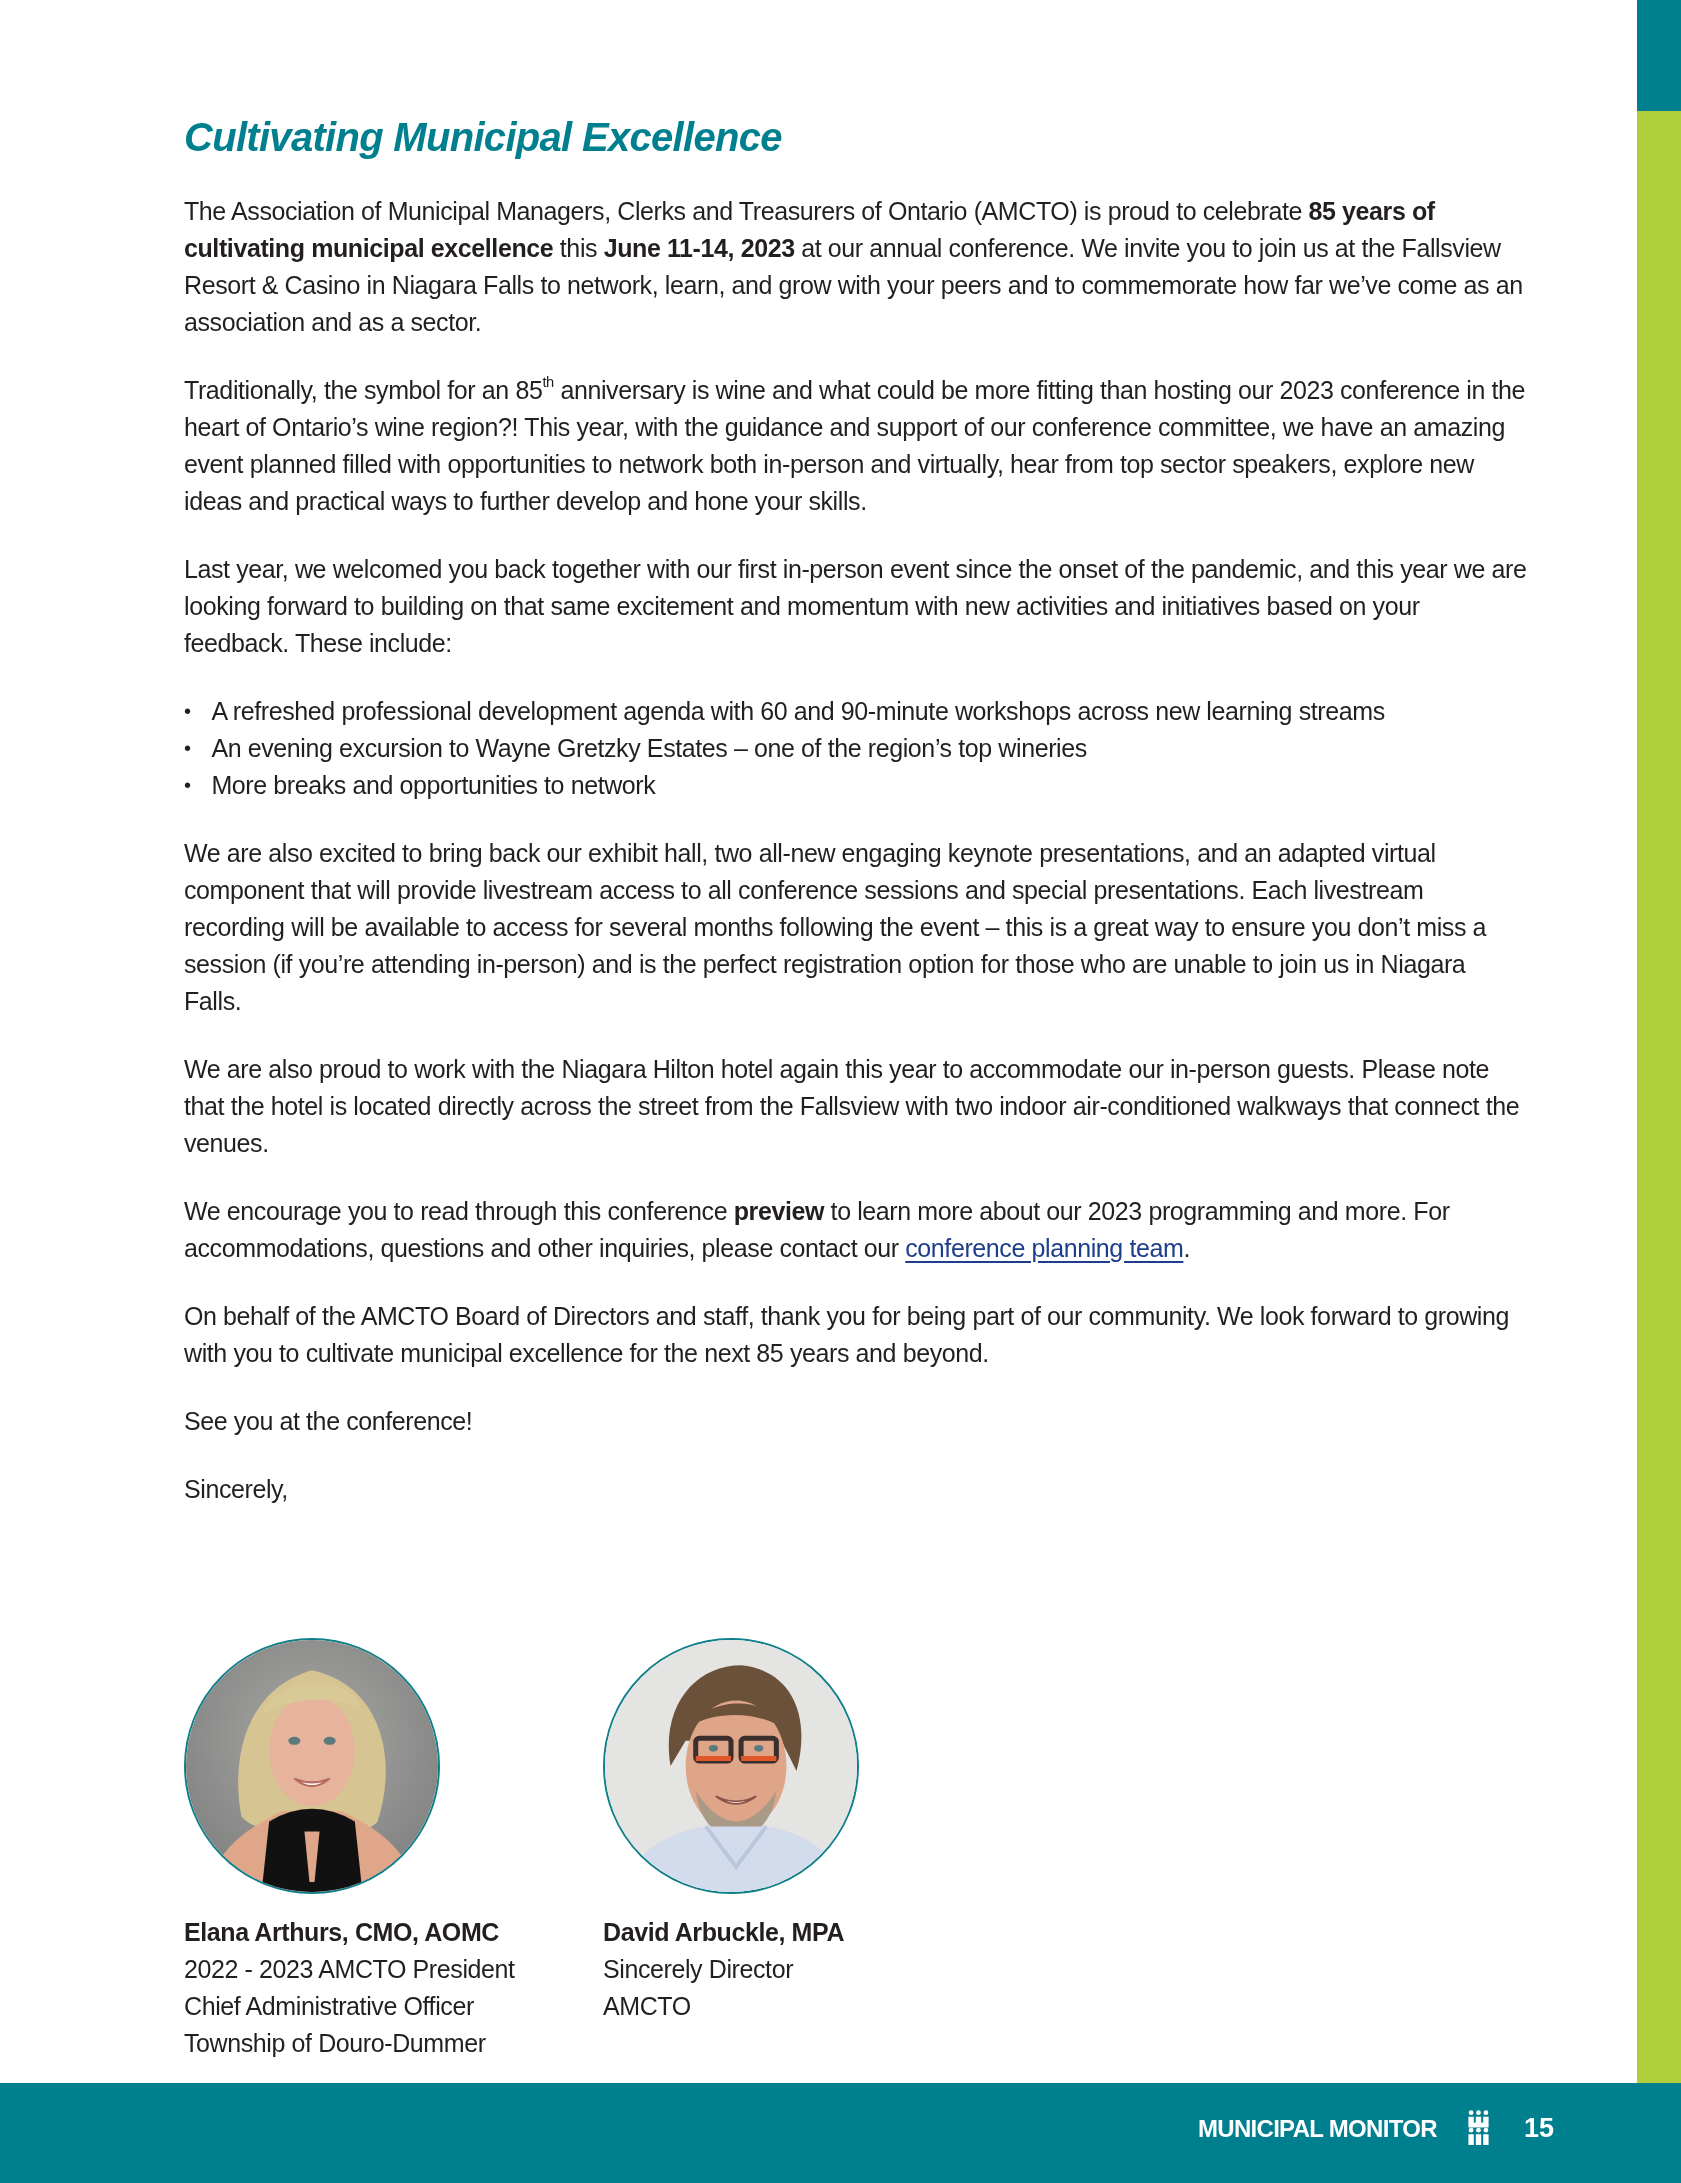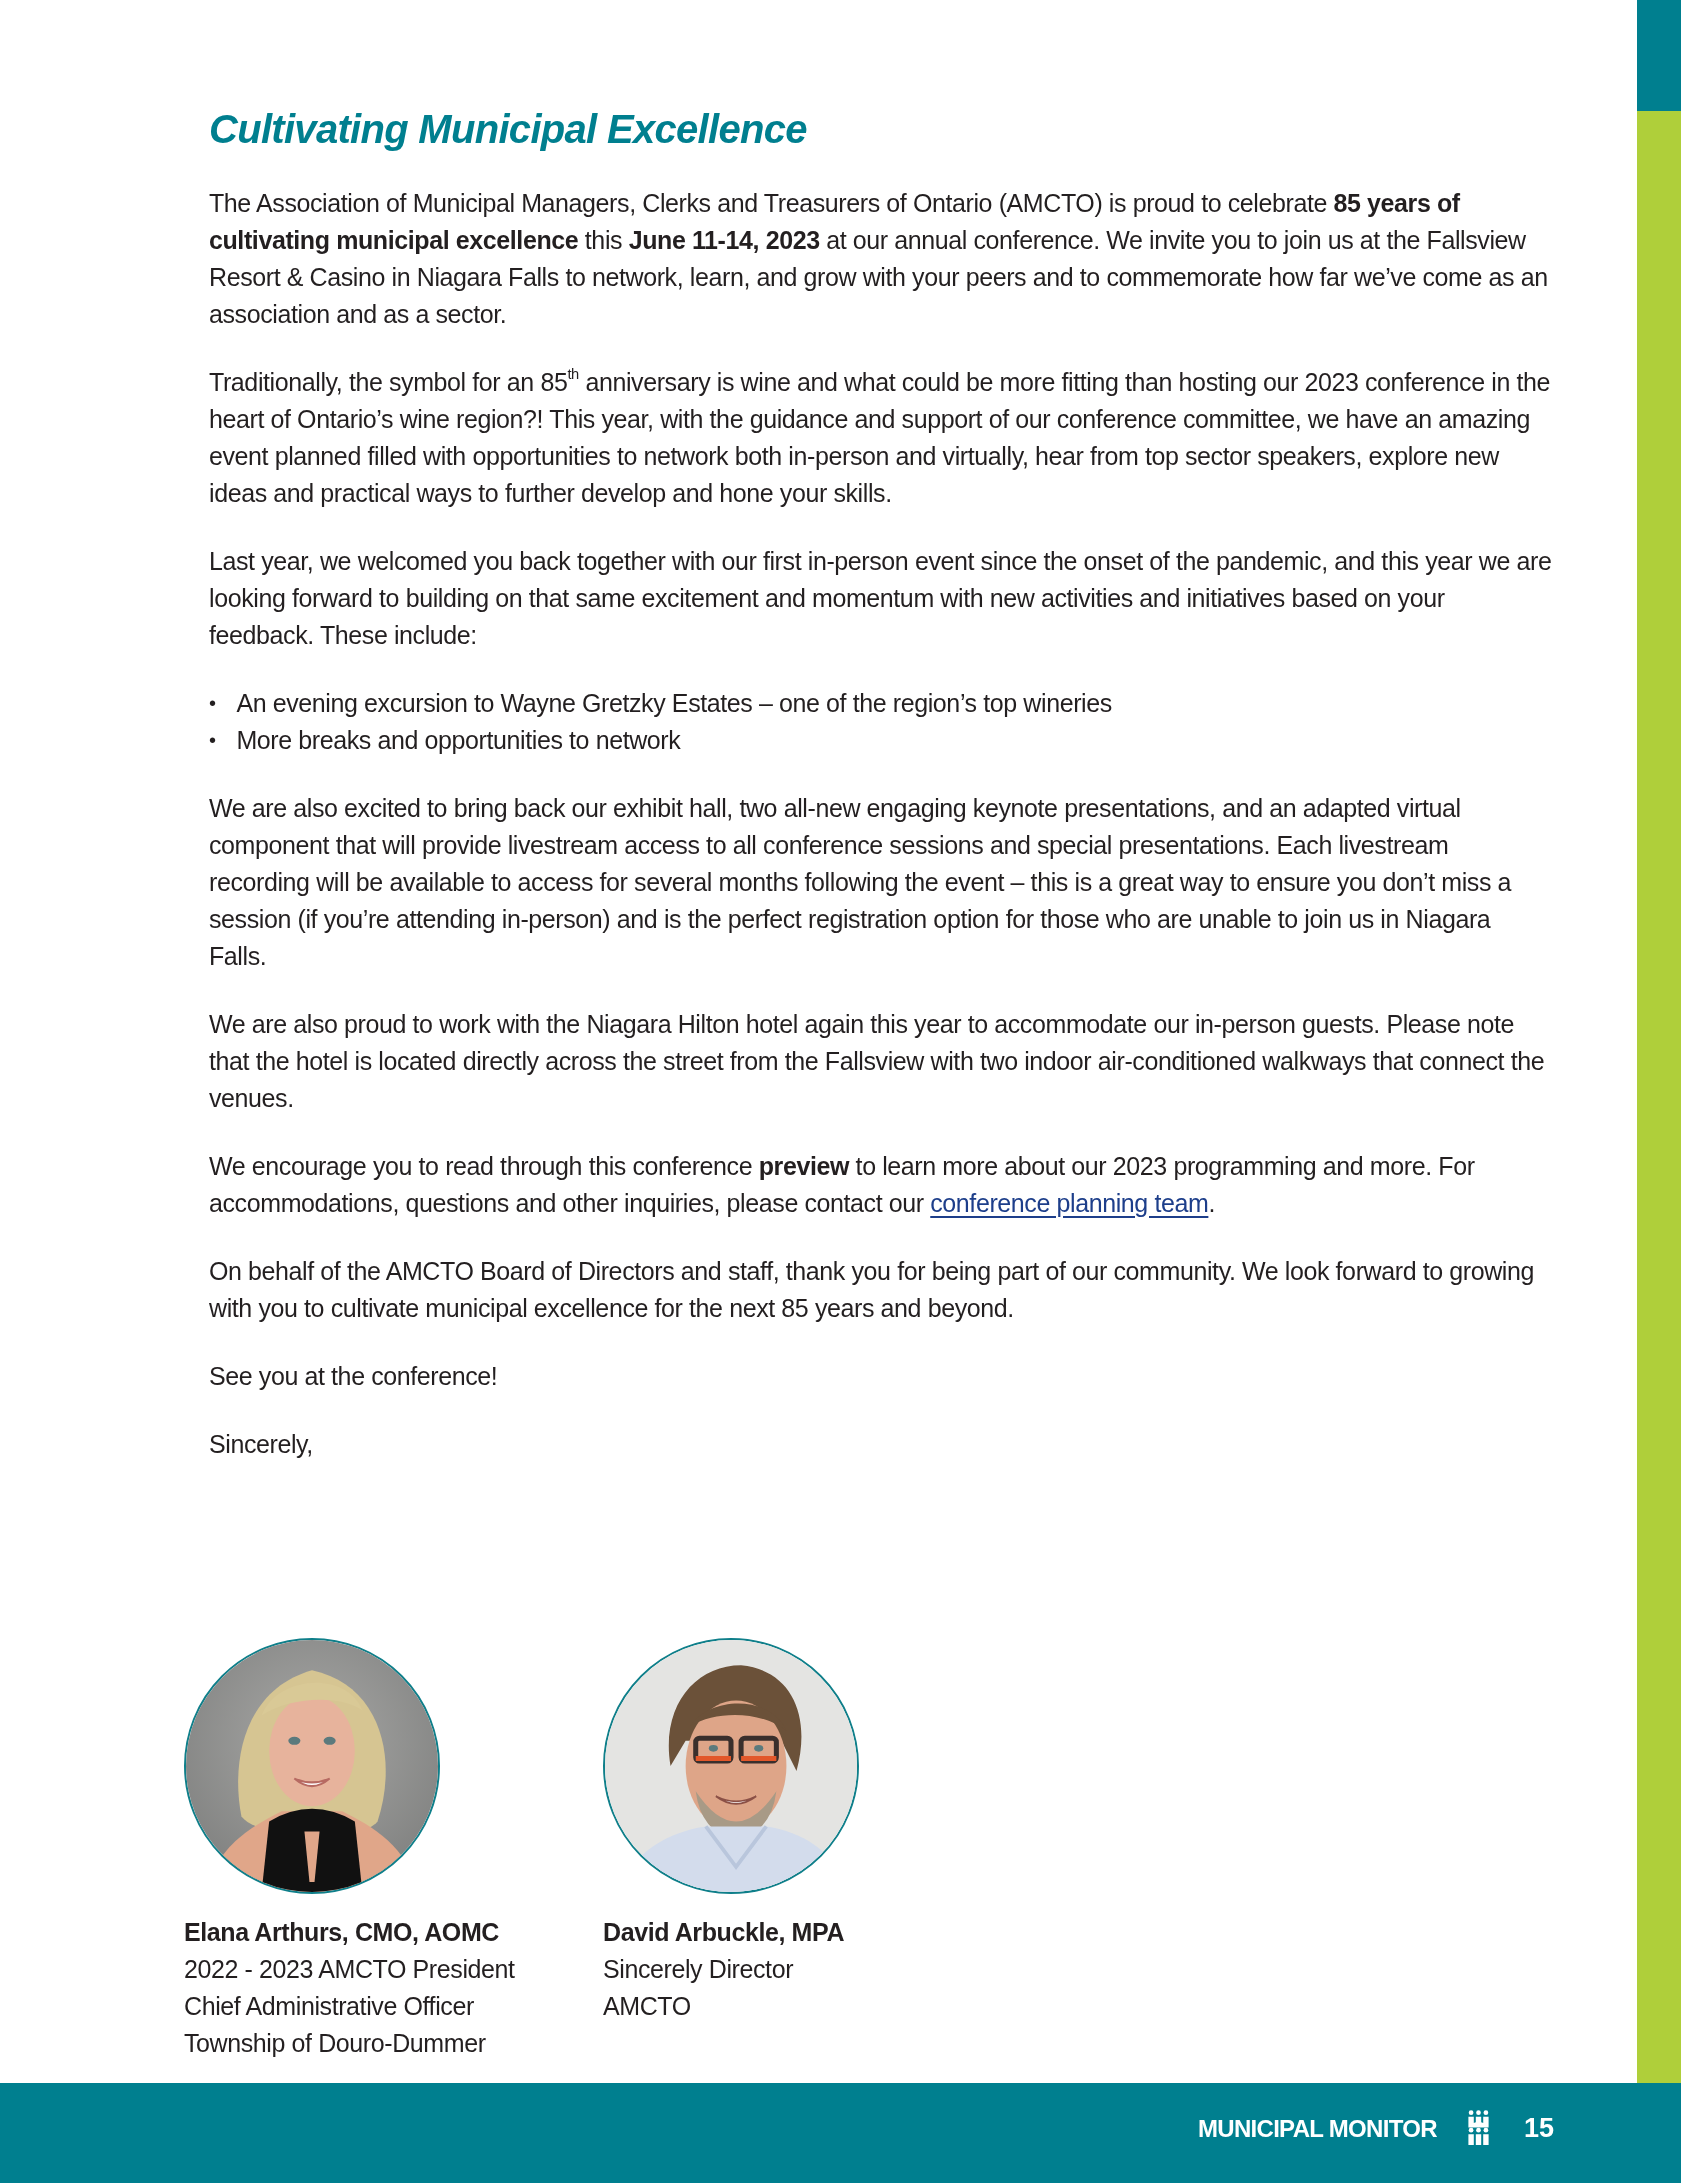--- a/index.html
+++ b/index.html
@@ -17,21 +17,21 @@
   .footer-brand {
     position: absolute; left: 1198px; top: 31px; color: #fff; font-weight: bold;
     font-size: 24px; letter-spacing: -0.7px; line-height: 29px;
     font-family: "Liberation Sans Narrow", "Liberation Sans", sans-serif;
   }
   .footer-logo { position: absolute; left: 1467px; top: 27px; width: 23px; height: 35px; }
   .footer-page {
     position: absolute; left: 1524px; top: 29px; color: #fff; font-weight: bold;
     font-size: 27px; line-height: 32px;
   }
-  .content { position: absolute; left: 184px; top: 100px; width: 1345px; margin-left: 25px; }
+  .content { position: absolute; left: 184px; top: 108px; width: 1345px; }
   h1 {
     margin: 0 0 27px 0; color: #007f8f; font-style: italic; font-weight: bold;
     font-size: 40px; line-height: 58px; letter-spacing: -0.7px;
   }
   p { margin: 0 0 31px 0; font-size: 25px; line-height: 37px; letter-spacing: -0.4px; }
   b { font-weight: bold; }
   sup { font-size: 14.7px; line-height: 0; position: relative; top: -2.7px; vertical-align: super; }
   ul { margin: 0 0 31px 0; padding: 0; list-style: none; }
   li { position: relative; padding-left: 27.4px; font-size: 25px; line-height: 37px; letter-spacing: -0.4px; }
   li::before { content: "•"; position: absolute; left: 0; top: 0; font-size: 20px; }
@@ -58,20 +58,21 @@
 <div class="content">
   <h1>Cultivating Municipal Excellence</h1>
 
   <p><span>The Association of Municipal Managers, Clerks and Treasurers of Ontario (AMCTO) is proud to celebrate </span><b>85 years of cultivating municipal excellence</b><span> this </span><b>June 11-14, 2023</b><span> at our annual conference. We invite you to join us at the Fallsview Resort &amp; Casino in Niagara Falls to network, learn, and grow with your peers and to commemorate how far we’ve come as an association and as a sector.</span></p>
 
   <p><span>Traditionally, the symbol for an 85</span><sup>th</sup><span> anniversary is wine and what could be more fitting than hosting our 2023 conference in the heart of Ontario’s wine region?! This year, with the guidance and support of our conference committee, we have an amazing event planned filled with opportunities to network both in-person and virtually, hear from top sector speakers, explore new ideas and practical ways to further develop and hone your skills.</span></p>
 
   <p>Last year, we welcomed you back together with our first in-person event since the onset of the pandemic, and this year we are looking forward to building on that same excitement and momentum with new activities and initiatives based on your feedback. These include:</p>
 
   <ul>
+    <li>A refreshed professional development agenda with 60 and 90-minute workshops across new learning streams</li>
     <li>An evening excursion to Wayne Gretzky Estates – one of the region’s top wineries</li>
     <li>More breaks and opportunities to network</li>
   </ul>
 
   <p>We are also excited to bring back our exhibit hall, two all-new engaging keynote presentations, and an adapted virtual component that will provide livestream access to all conference sessions and special presentations. Each livestream recording will be available to access for several months following the event – this is a great way to ensure you don’t miss a session (if you’re attending in-person) and is the perfect registration option for those who are unable to join us in Niagara Falls.</p>
   <p>We are also proud to work with the Niagara Hilton hotel again this year to accommodate our in-person guests. Please note that the hotel is located directly across the street from the Fallsview with two indoor air-conditioned walkways that connect the venues.</p>
 
   <p><span>We encourage you to read through this conference </span><b>preview</b><span> to learn more about our 2023 programming and more. For accommodations, questions and other inquiries, please contact our </span><a>conference planning team</a><span>.</span></p>
 
   <p>On behalf of the AMCTO Board of Directors and staff, thank you for being part of our community. We look forward to growing with you to cultivate municipal excellence for the next 85 years and beyond.</p>

